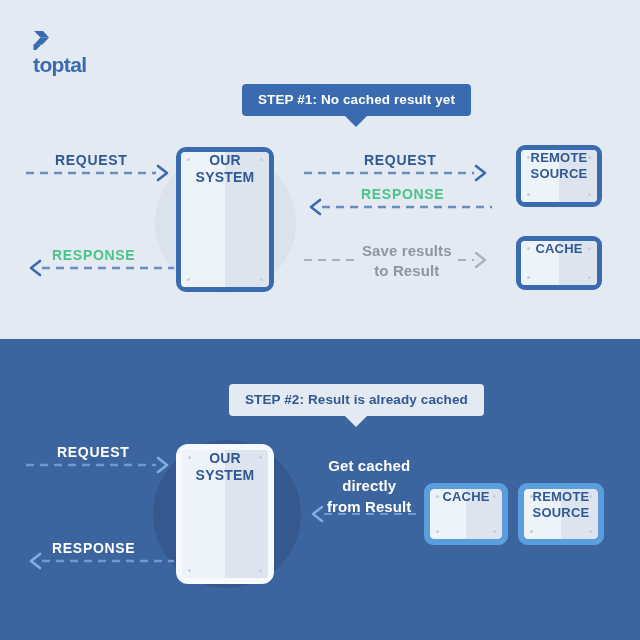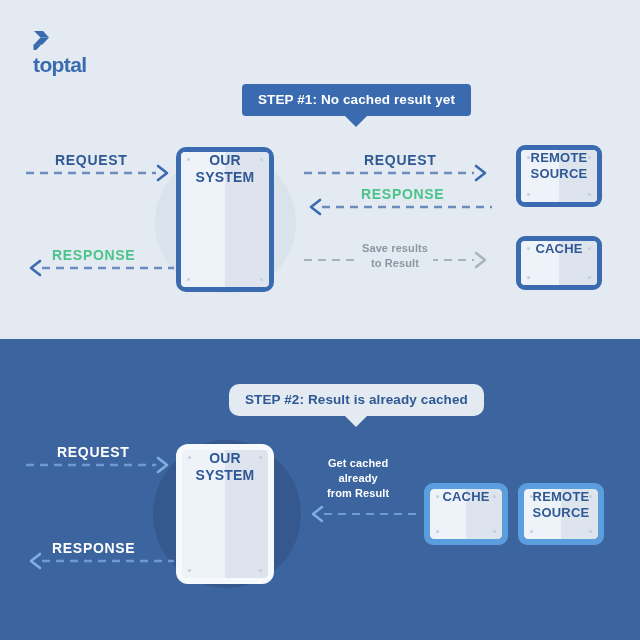--- a/index.html
+++ b/index.html
@@ -31,21 +31,21 @@
     letter-spacing:0.1px;text-align:center;
   }
   .banner .tail{
     width:0;height:0;margin:0 auto;
     border-left:11px solid transparent;border-right:11px solid transparent;
   }
   #banner-step1{left:207px;top:84px;}
   #banner-step1 .bubble{background:#3a6ab0;color:#ffffff;}
   #banner-step1 .tail{border-top:11px solid #3a6ab0;}
   #banner-step2{left:194px;top:384px;}
-  #banner-step2 .bubble{background:#e3eaf1;color:#2f5894;border-radius:10px;}
+  #banner-step2 .bubble{background:#e3eaf1;color:#2f5894;}
   #banner-step2 .tail{border-top:11px solid #e3eaf1;}
 
   
   .halo{position:absolute;border-radius:50%;}
   #halo-top{left:155px;top:152px;width:141px;height:141px;background:#dae3ec;}
   #halo-bottom{left:153px;top:440px;width:148px;height:148px;background:#35598e;}
 
   
   .node{position:absolute;box-sizing:border-box;border-radius:9px;
         display:flex;align-items:center;justify-content:center;}
@@ -75,21 +75,21 @@
 
   #node-our-system-bottom{left:176px;top:444px;width:98px;height:140px;border-radius:12px;}
   #node-our-system-bottom .label{font-size:14px;}
   #node-cache-bottom{left:424px;top:483px;width:84px;height:62px;border-radius:9px;}
   #node-cache-bottom .label{font-size:13px;}
   #node-remote-bottom{left:518px;top:483px;width:86px;height:62px;border-radius:9px;}
   #node-remote-bottom .label{font-size:13px;}
 
   
   .flow-label{position:absolute;font-size:14px;font-weight:bold;letter-spacing:0.7px;white-space:nowrap;}
-  .flow-label.multiline{letter-spacing:0.1px;font-size:11px;line-height:1.35;text-align:center;}
+  .flow-label.multiline{letter-spacing:0.1px;font-size:15px;line-height:1.35;text-align:center;}
 
   
   .arrow{position:absolute;}
 </style>
 </head>
 <body>
 
 <div class="canvas">
 
   <div class="section" id="section-light"></div>
@@ -231,21 +231,21 @@
   </svg>
 
   <div class="flow-label" style="left:52px;top:540px;color:#ffffff;">RESPONSE</div>
   <svg class="arrow" style="left:24px;top:551px;" width="152" height="20">
     <line x1="18" y1="10" x2="150" y2="10" stroke="#6e9bd0" stroke-width="2.4" stroke-dasharray="8,6"></line>
     <polyline points="16,3 7,10 16,17" fill="none" stroke="#7fb0e2" stroke-width="2.6" stroke-linecap="round" stroke-linejoin="round"></polyline>
   </svg>
 
   <div class="flow-label multiline" style="left:327px;top:456px;color:#ffffff;font-weight:bold;">
     <div>Get cached</div>
-    <div>already</div>
+    <div>directly</div>
     <div>from Result</div>
   </div>
   <svg class="arrow" style="left:304px;top:504px;" width="124" height="20">
     <line x1="20" y1="10" x2="118" y2="10" stroke="#6e9bd0" stroke-width="2.2" stroke-dasharray="8,6"></line>
     <polyline points="18,3 9,10 18,17" fill="none" stroke="#7fb0e2" stroke-width="2.4" stroke-linecap="round" stroke-linejoin="round"></polyline>
   </svg>
 
 </div>
 
 </body></html>

